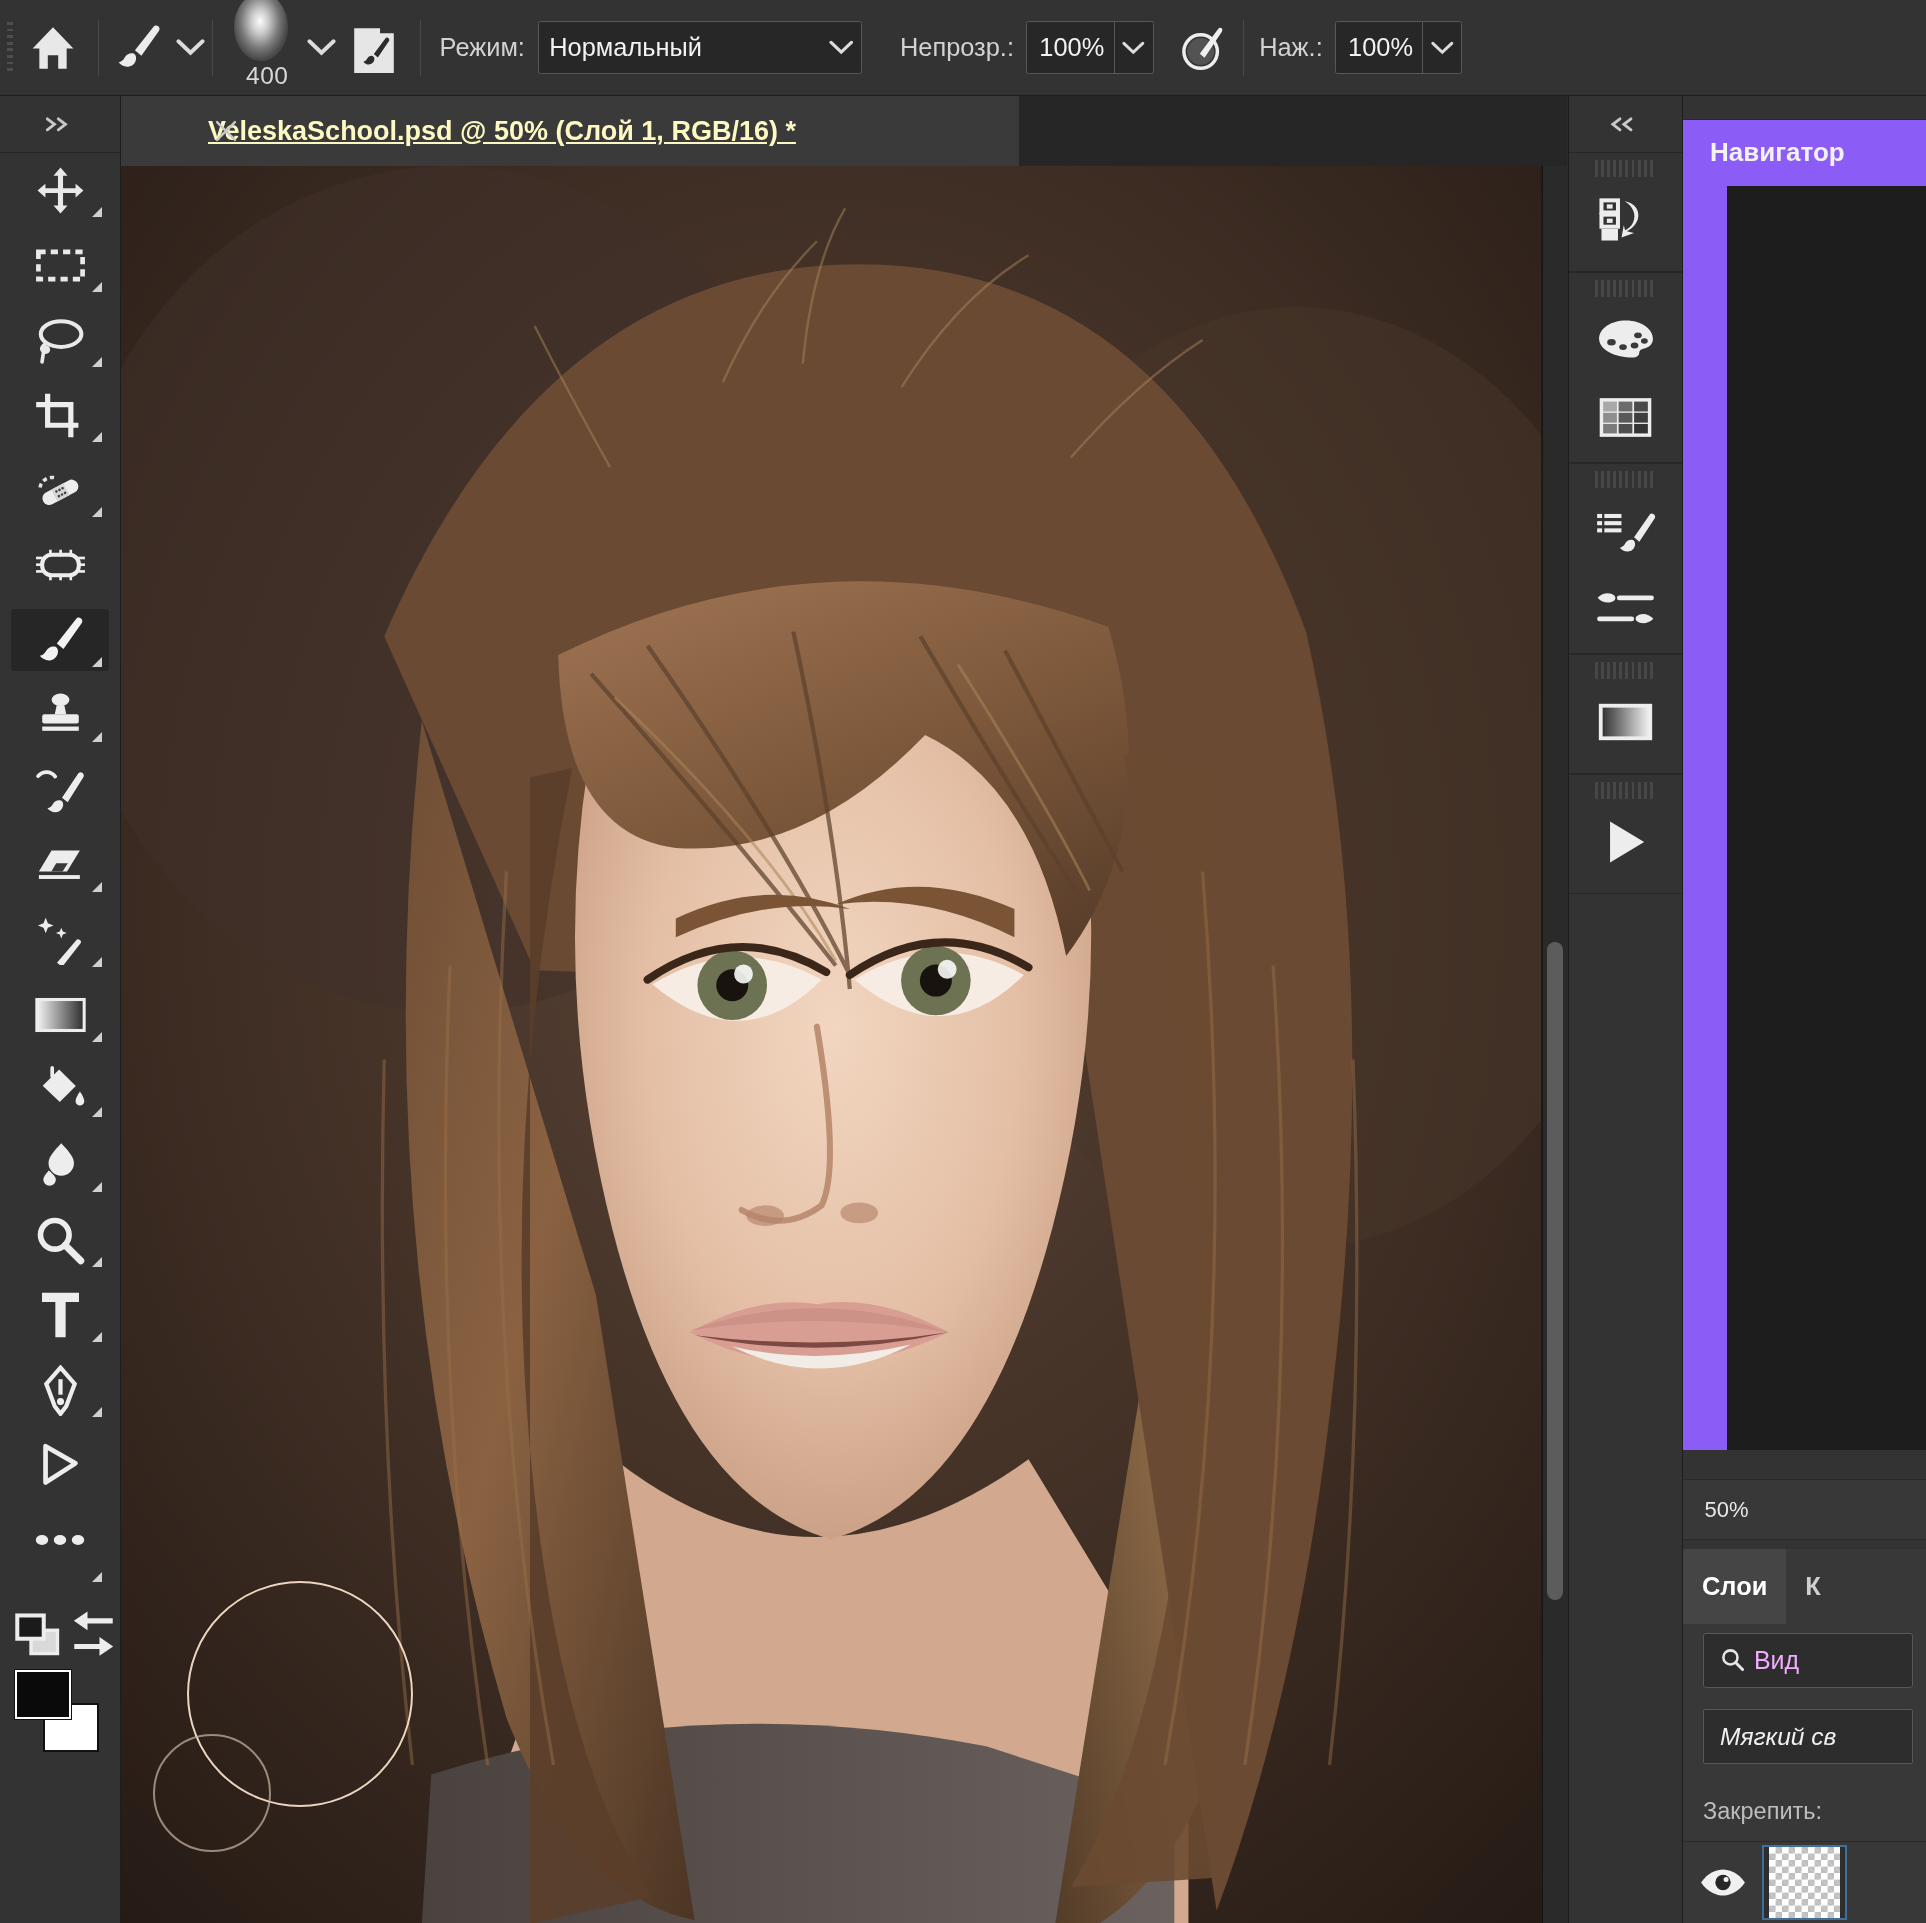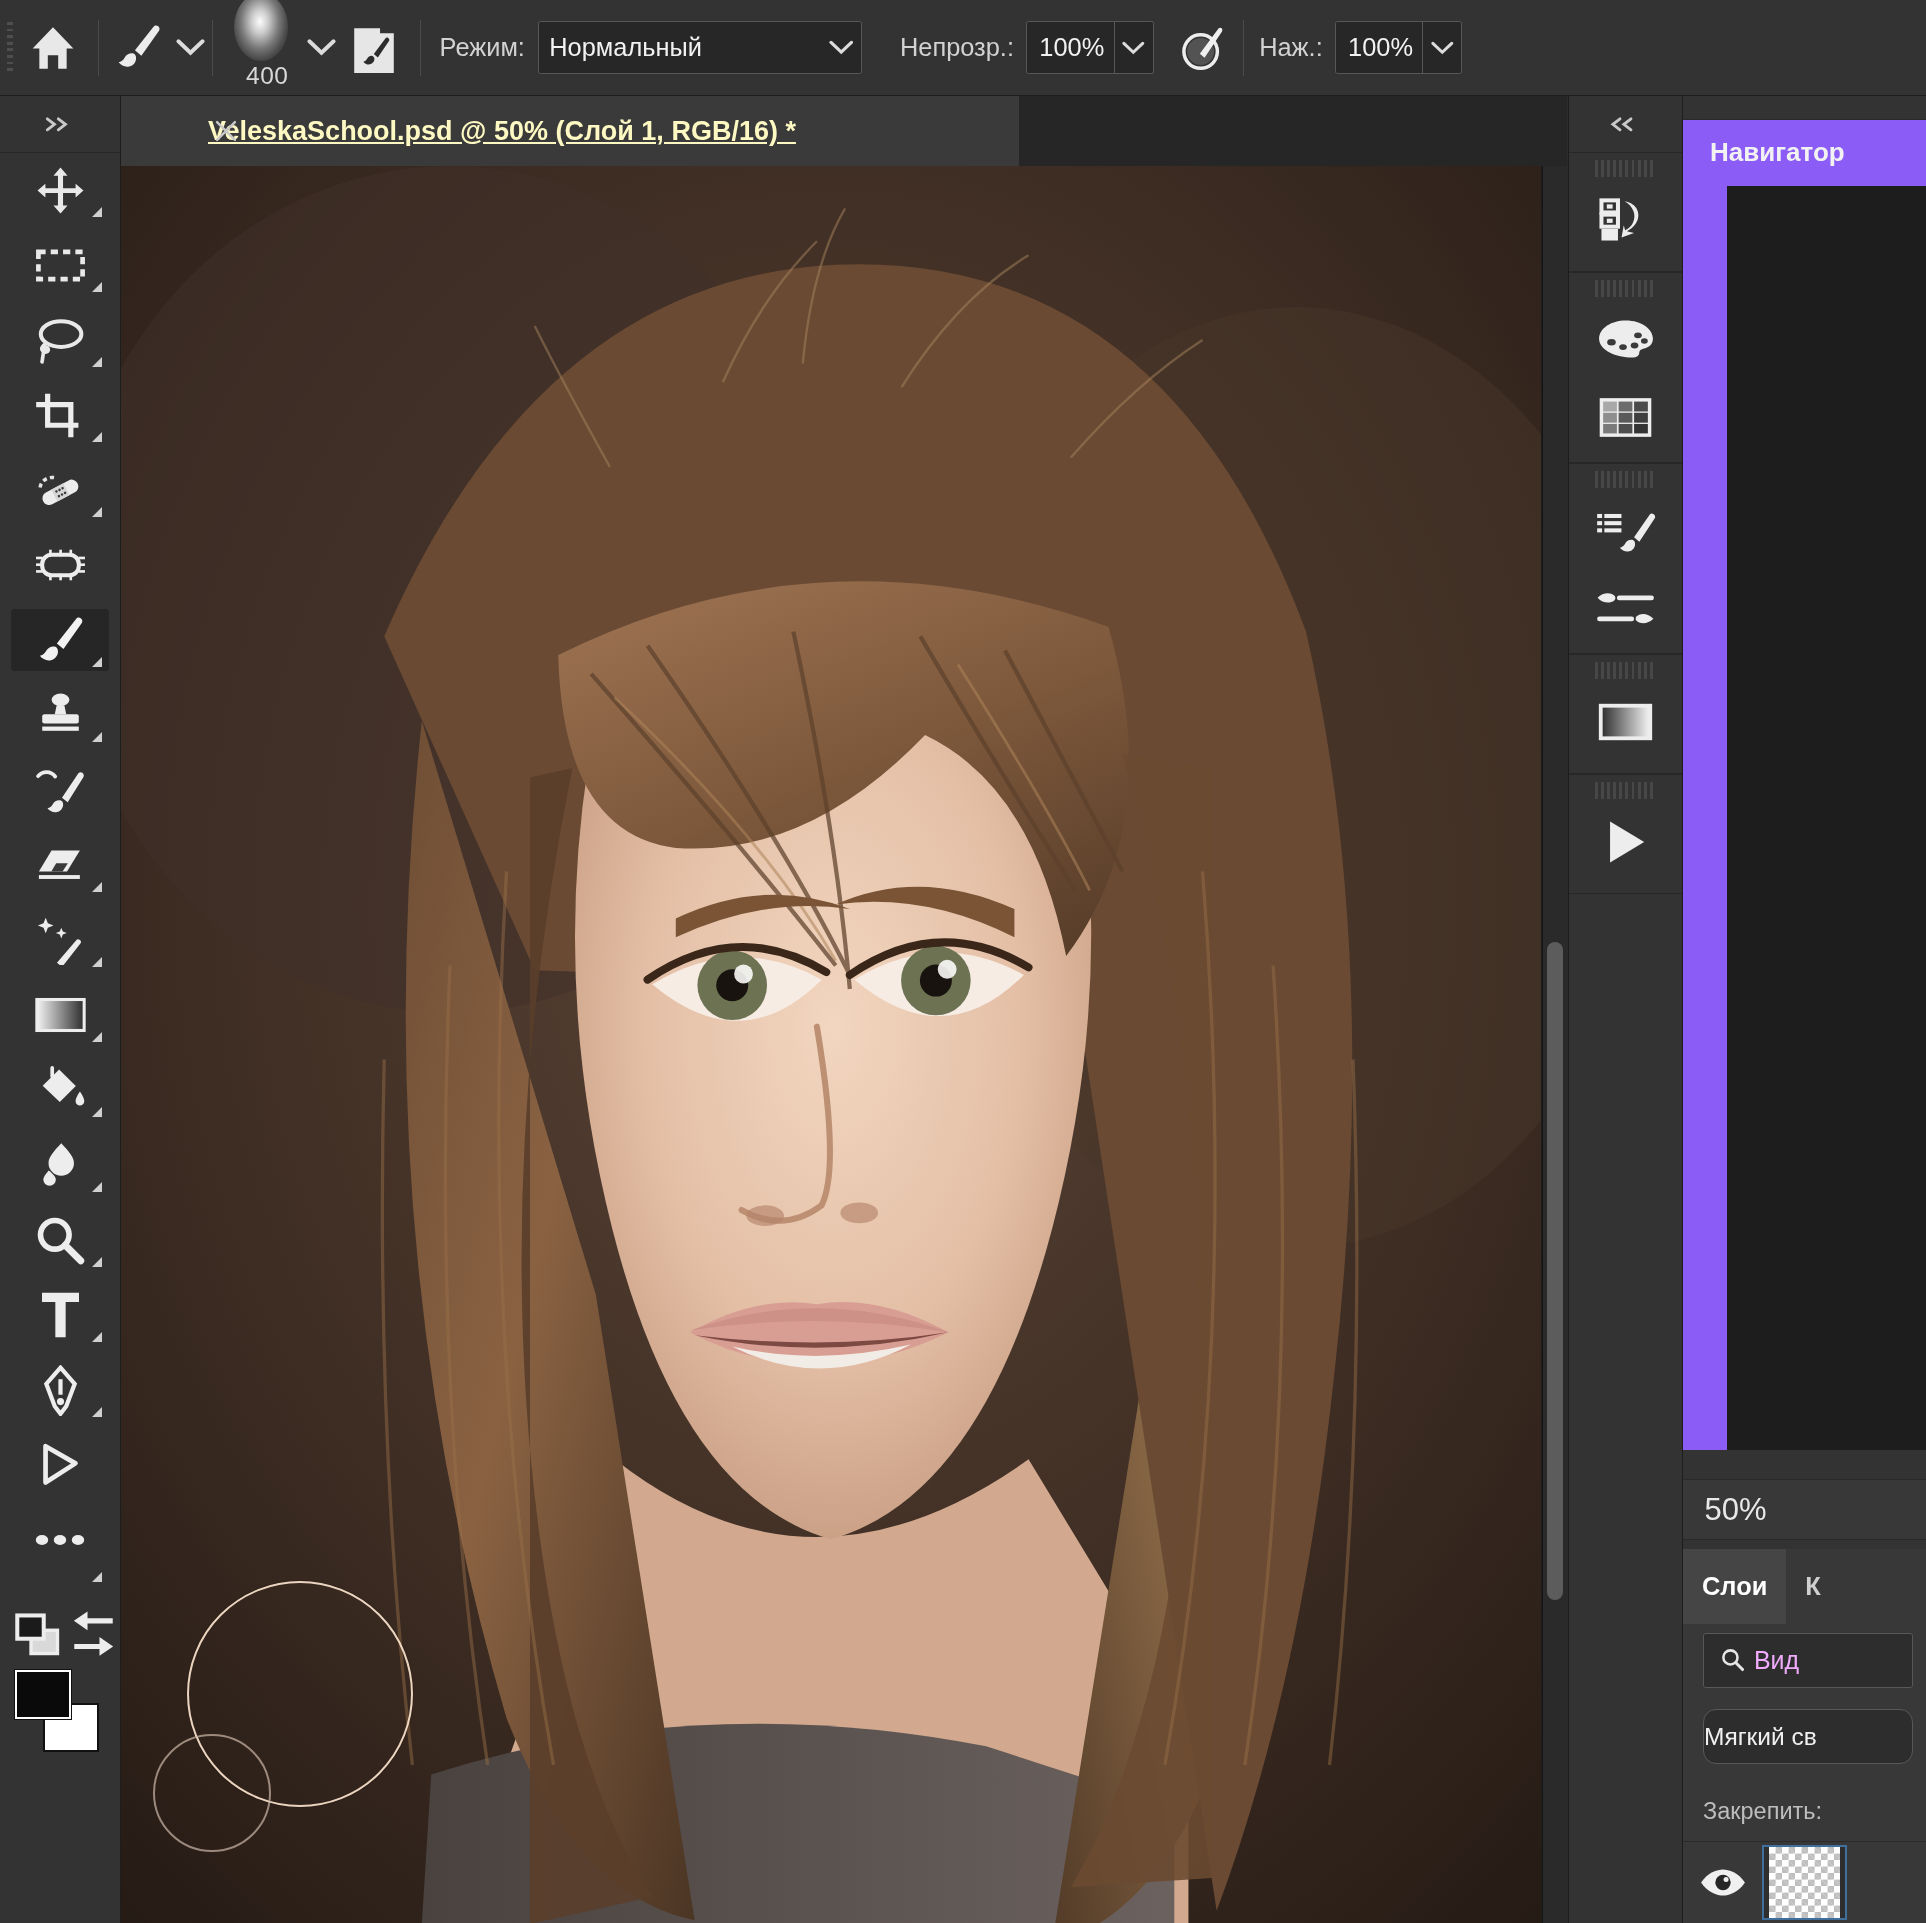--- a/index.html
+++ b/index.html
@@ -118,34 +118,34 @@
   .panels { position: absolute; left: 1683px; top: 96px; width: 244px; height: 1827px; background: #333333; }
   .nav-panel { position: absolute; left: 0; top: 22.6px; width: 244px; height: 1331px;
     background: #8b5cf6; border-top: 0.9px solid #2a2a2a; }
   .nav-tabrow { height: 66px; display: flex; align-items: center; padding-left: 27px; }
   .nav-tab-label { font-size: 26px; font-weight: bold; color: #f2f2f2; white-space: nowrap; }
   .nav-thumb-area { position: absolute; left: 44px; top: 66px; right: 0; bottom: 0; background: #1d1d1d; }
 
   .zoom-row { position: absolute; left: 0; top: 1383px; width: 244px; height: 61px;
     background: #383838; border-top: 0.9px solid #2a2a2a; border-bottom: 0.9px solid #2a2a2a;
     display: flex; align-items: center; padding-left: 21.6px; }
-  .zoom-val { font-size: 31px; color: #e8e8e8; }
+  .zoom-val { font-size: 22px; color: #e8e8e8; }
 
   .layers-panel { position: absolute; left: 0; top: 1453px; width: 244px; bottom: 0; background: #383838; }
   .lp-tabrow { height: 75px; display: flex; align-items: stretch; }
   .lp-tab { display: flex; align-items: center; padding: 0 19px; font-size: 25.4px; font-weight: bold;
     color: #cfcfcf; white-space: nowrap; }
   .lp-tab.active { background: #454545; color: #ffffff; }
   .lp-filter-row { height: 75px; padding: 8.5px 14px 0 20px; }
   .lp-filter { height: 55px; background: #2d2d2d; border: 0.9px solid #585858; border-radius: 2.8px;
     display: flex; align-items: center; gap: 8.5px; padding-left: 16px; }
   .lp-filter-text { font-size: 25px; color: #f0abfc; }
   .lp-blend-row { height: 79px; padding: 10.3px 14px 0 20px; }
-  .lp-blend { height: 55px; background: #2d2d2d; border: 0.9px solid #585858; border-radius: 13px;
-    display: flex; align-items: center; overflow: hidden; }
+  .lp-blend { height: 55px; background: #2d2d2d; border: 0.9px solid #585858; border-radius: 2px;
+    display: flex; align-items: center; padding-left: 16px; overflow: hidden; font-style: italic; }
   .lp-blend-text { font-size: 24.5px; color: #f0f0f0; white-space: nowrap; }
   .lp-lock-row { height: 66px; display: flex; align-items: center; padding-left: 20px; }
   .lp-lock-label { font-size: 23.5px; color: #bdbdbd; white-space: nowrap; }
   .lp-layer-row { position: absolute; left: 0; bottom: 0; width: 244px; height: 82px;
     border-top: 0.9px solid #2a2a2a; display: flex; align-items: center; }
   .lp-eye { width: 79px; display: flex; align-items: center; justify-content: center; }
   .lp-thumb { width: 85px; height: 75px; border: 2.4px solid #3f6f9b; background: #2e2e2e;
     display: flex; align-items: center; justify-content: center; }
   .checker { width: 71px; height: 71px;
     background-image:

